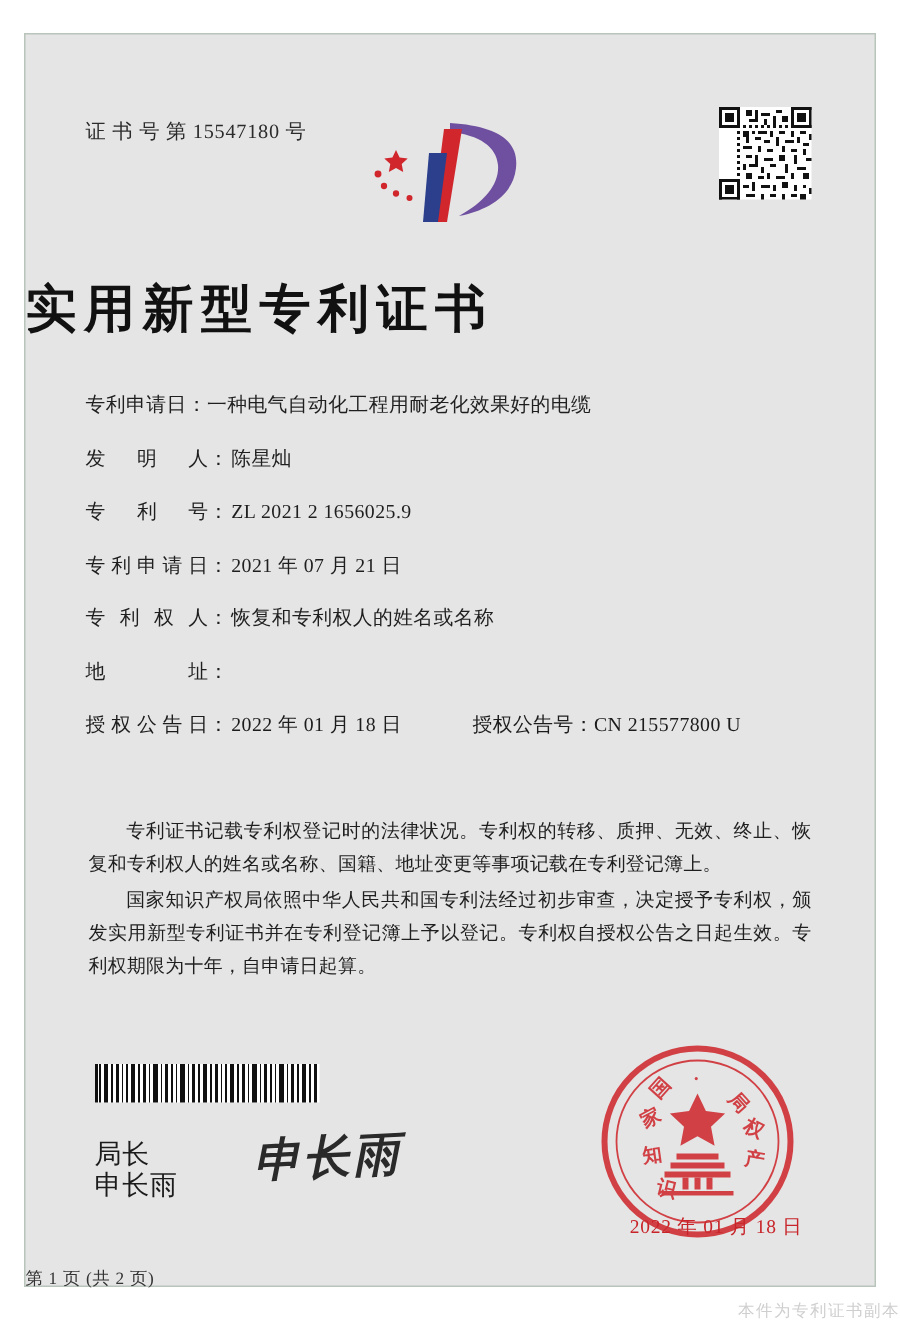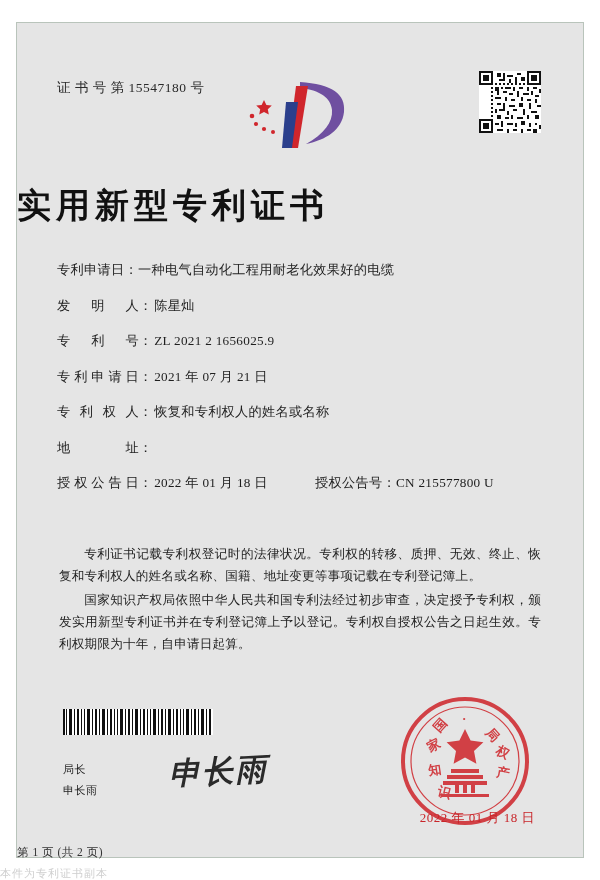--- a/index.html
+++ b/index.html
@@ -136,21 +136,21 @@
     top: 686px;
     width: 150px;
     height: 26px;
   }
 
   
   .sig-block {
     position: absolute;
     left: 46px;
     top: 736px;
-    font-size: 11px;
+    font-size: 18px;
     line-height: 21px;
     letter-spacing: 0.5px;
   }
   .sig-script {
     position: absolute;
     left: 152px;
     top: 728px;
     font-family: "Liberation Serif", "DejaVu Serif", serif;
     font-size: 31px;
     font-style: italic;
@@ -184,21 +184,21 @@
     top: 822px;
     text-align: left;
     font-size: 11.5px;
     color: #333;
     letter-spacing: 0.5px;
   }
   .below-note {
     position: absolute;
     left: 0; right: 0;
     top: 866px;
-    text-align: left;
+    text-align: right;
     font-size: 11px;
     color: #cfcfcf;
     letter-spacing: 1px;
   }
 </style>
 </head>
 <body>
 
 <div class="page">
   <div class="sheet">

